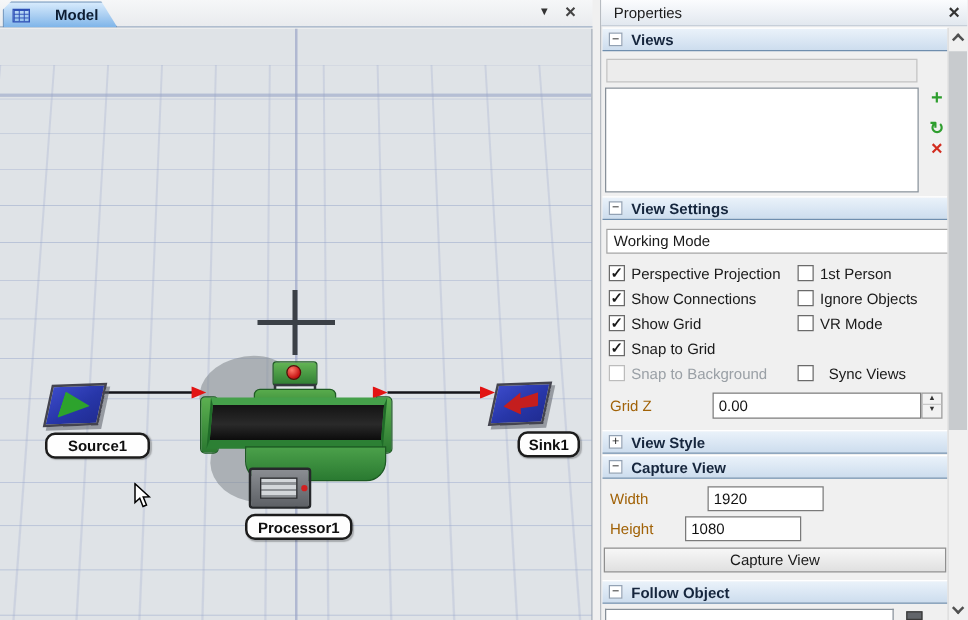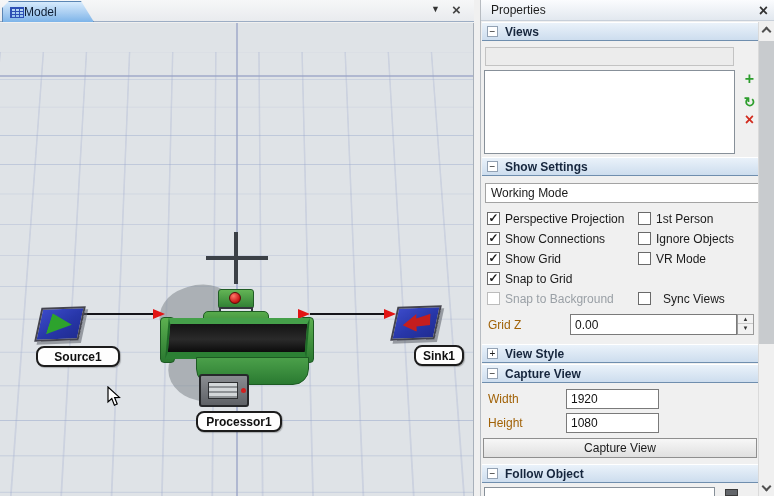--- a/index.html
+++ b/index.html
@@ -6,21 +6,21 @@
   body { font-family: "Liberation Sans", sans-serif; font-size: 12px; color:#1a1a1a; }
   #app { position: relative; width: 774px; height: 496px; background:#f0f0f0; overflow: hidden; }
 
   
   #tabbar { position:absolute; left:0; top:0; width:474px; height:22px;
             background:linear-gradient(#f6f7f8,#e9ebee); border-bottom:1px solid #9cadc4; }
   #tab-model { position:absolute; left:2px; top:1px; width:92px; height:21px;
             background:linear-gradient(#d7ebfd 0%, #a8cdf1 55%, #7db4e9 100%);
             border:1px solid #5c86b4; border-bottom:none;
             clip-path: polygon(0 100%, 0 7px, 7px 0, calc(100% - 13px) 0, 100% 100%);
-            display:flex; align-items:center; gap:0; padding-left:7px; cursor:default; }
+            display:flex; align-items:center; gap:20px; padding-left:7px; cursor:default;font-weight:bold; }
   .grid-icon { width:14px; height:11px; border:1px solid #2d4fb5;
             background: linear-gradient(90deg,#2d4fb5 1px,transparent 1px) 0 0/4px 100%,
                         linear-gradient(#2d4fb5 1px,transparent 1px) 0 0/100% 3px; }
   .tab-label { color:#0d1d33; font-size:12px; }
   #tab-menu-btn { position:absolute; left:431px; top:4px; font-size:9px; color:#333; cursor:default; }
   #tab-close-btn { position:absolute; left:452px; top:1px; font-size:15px; font-weight:bold; color:#444; cursor:default; }
 
   #viewport { position:absolute; left:0; top:23px; width:474px; height:473px;
               background:#dfe3e7; overflow:hidden; border-right:1px solid #a8b0ba; }
   .floor { position:absolute; left:-50%; top:-55%; width:200%; height:215%;
@@ -132,21 +132,21 @@
   .cb-row.disabled .cb { border-color:#bcbcbc; }
   .cb-row.disabled .cb-label { color:#9aa0a6; }
 
   .field-label { position:absolute; color:#a16207; }
   #gridz-input { left:89px; top:314px; width:167px; height:21px; }
   .spin { position:absolute; left:256px; top:314px; width:17px; height:21px; border:1px solid #9a9a9a; background:#f2f2f2; }
   .spin div { height:9px; text-align:center; font-size:6px; line-height:9px; color:#333; border-bottom:1px solid #c8c8c8; cursor:default; }
   .spin div:last-child { border-bottom:none; }
 
   #width-input  { left:85px; top:389px; width:93px; height:20px; }
-  #height-input { left:85px; top:413px; width:93px; height:20px; }
+  #height-input { left:67px; top:413px; width:93px; height:20px; }
   #capture-btn { position:absolute; left:2px; top:438px; width:274px; height:20px;
            background:linear-gradient(#f7f7f7,#e0e0e0); border:1px solid #8f8f8f;
            text-align:center; line-height:18px; color:#1a1a1a; cursor:default; }
   #follow-partial { position:absolute; left:3px; top:487px; width:231px; height:9px;
            background:#fff; border:1px solid #879099; border-bottom:none; }
   #follow-sampler { position:absolute; left:244px; top:489px; width:13px; height:7px; background:#62656a; border:1px solid #3a3a3a; }
 
   
   #props-scrollbar { position:absolute; right:0; top:22px; width:16px; height:474px; background:#f0f0f0; border-left:1px solid #dadada; }
   .scroll-arrow { position:absolute; left:0; width:16px; height:16px; cursor:default; }
@@ -227,21 +227,21 @@
       <span>Views</span>
     </div>
     <input class="txt-input" id="views-name" disabled="" value="" style="">
     <div id="views-list"></div>
     <div class="side-btn" id="btn-add">+</div>
     <div class="side-btn" id="btn-refresh">↻</div>
     <div class="side-btn" id="btn-delete">×</div>
 
     <div class="sec-header" id="sec-view-settings">
       <span class="expander">−</span>
-      <span>Show Settings</span>
+      <span>View Settings</span>
     </div>
     <div id="mode-combo">
       <span>Working Mode</span>
       <span class="chev-down"></span>
     </div>
 
     <div class="cb-row checked" style="left:6px;top:211px;">
       <span class="cb">✓</span>
       <span class="cb-label">Perspective Projection</span>
     </div>

